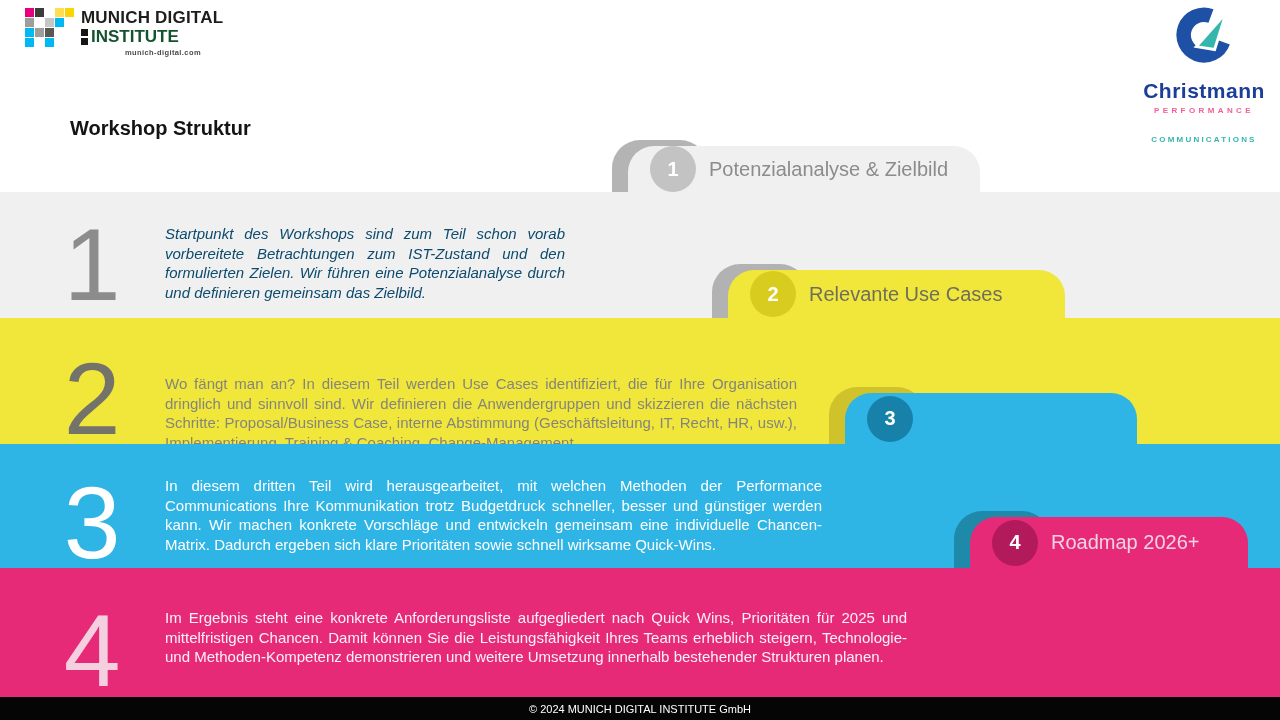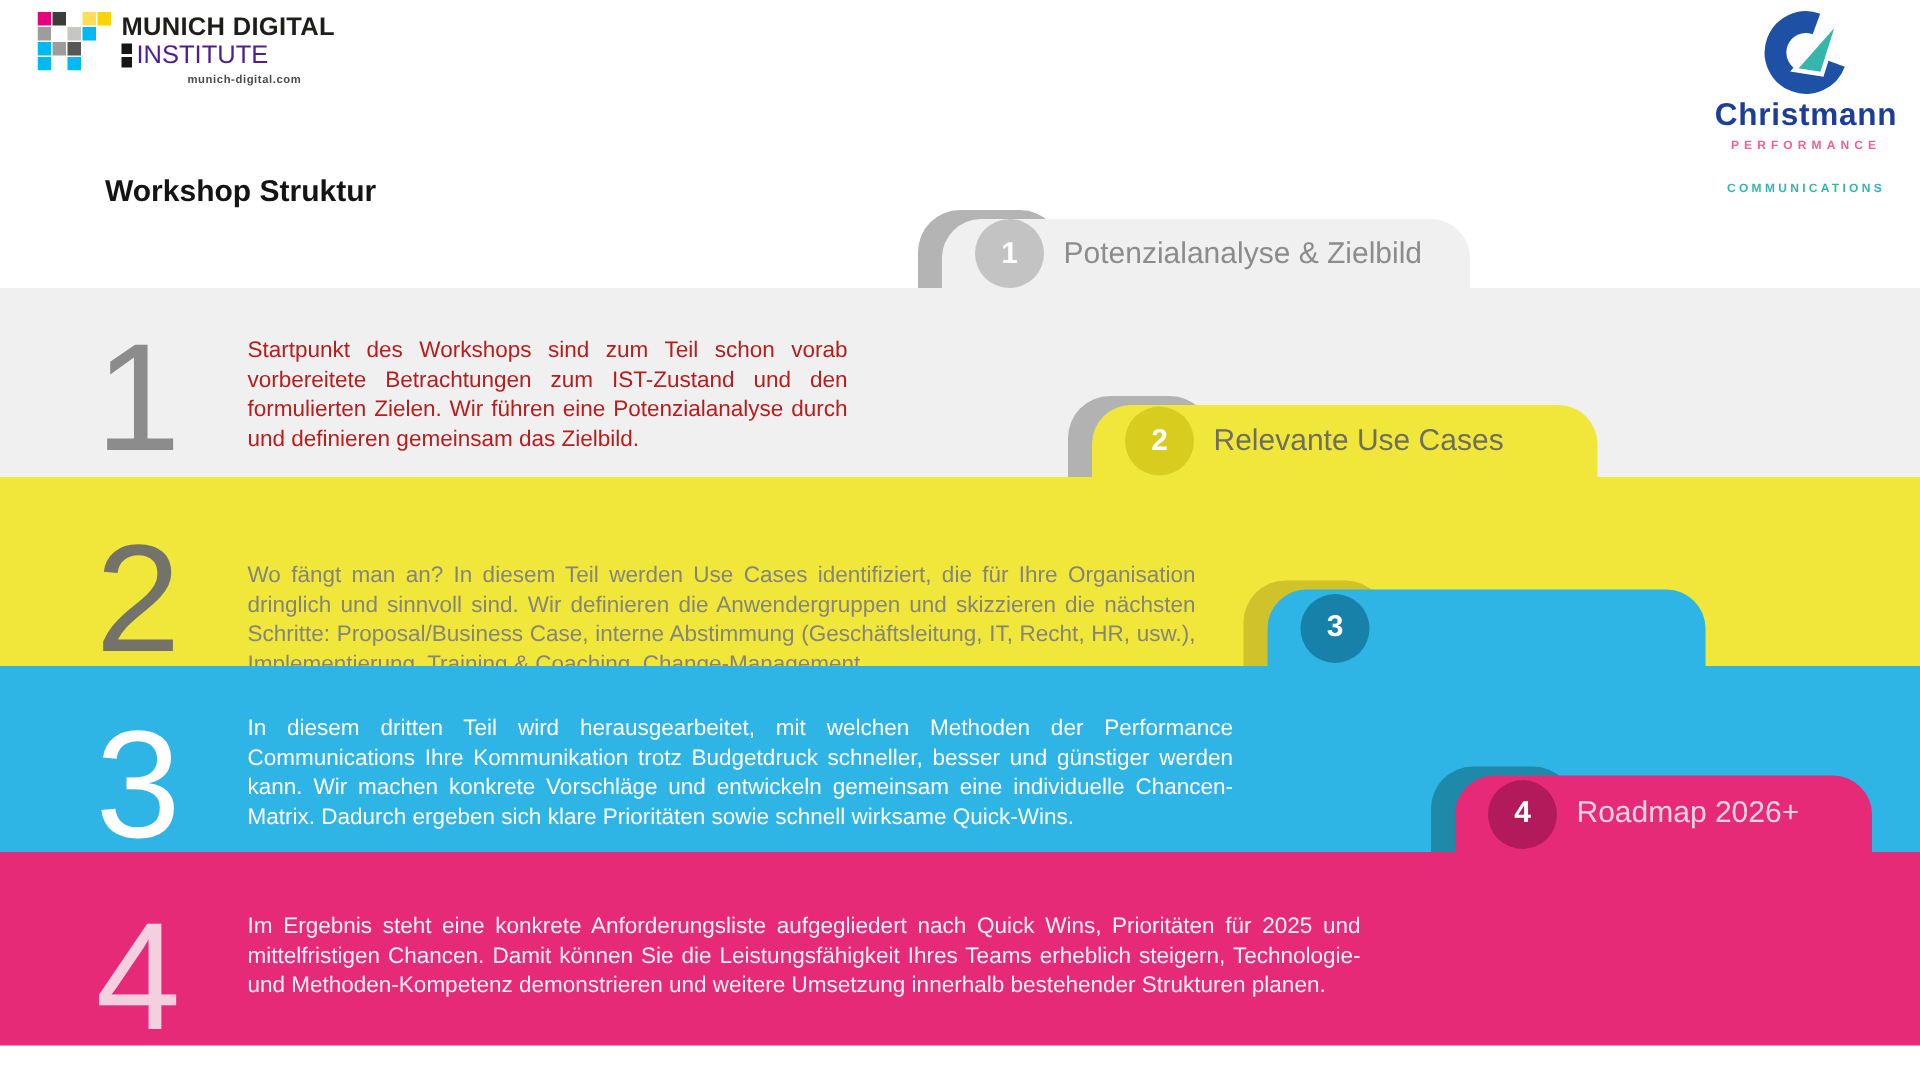--- a/index.html
+++ b/index.html
@@ -6,26 +6,26 @@
   .slide{position:relative;width:1280px;height:720px;overflow:hidden;background:#ffffff;
          font-family:"Liberation Sans", sans-serif;}
 
   
   .mdi-logo{position:absolute;left:25px;top:8px;display:flex;gap:7px;align-items:flex-start;}
   .mdi-text{display:flex;flex-direction:column;}
   .mdi-line1{font-size:17px;font-weight:800;color:#1d1d1b;line-height:19px;letter-spacing:.2px;}
   .mdi-line2{display:flex;align-items:center;gap:3px;line-height:19px;}
   .mdi-sq{display:flex;flex-direction:column;gap:2px;}
   .mdi-sq i{width:7px;height:7px;background:#161615;display:block;}
-  .mdi-line2 span{font-size:17px;font-weight:400;color:#4c1d95;}
+  .mdi-line2 span{font-size:17px;font-weight:700;color:#14532d;}
   .mdi-url{font-size:7.5px;font-weight:bold;color:#4a4a49;letter-spacing:.4px;margin-top:2px;padding-left:44px;}
 
   .chr-logo{position:absolute;left:1130px;top:6px;width:148px;text-align:center;}
   .chr-glyph{display:block;margin:0 auto;}
-  .chr-name{font-size:21px;font-weight:bold;color:#1c3e99;letter-spacing:.5px;line-height:22px;margin-top:2px;}
+  .chr-name{font-size:21px;font-weight:bold;color:#1c3e99;letter-spacing:.5px;line-height:22px;margin-top:16px;}
   .chr-sub1{font-size:8px;font-weight:bold;color:#ef5f9a;letter-spacing:3.4px;margin-top:4px;}
   .chr-sub2{font-size:8px;font-weight:bold;color:#35b6ac;letter-spacing:2.2px;margin-top:20px;}
 
   
   .title{position:absolute;left:70px;top:104px;font-size:20px;font-weight:bold;color:#141414;}
 
   
   .band{position:absolute;left:0;width:1280px;}
   .b1{top:192px;height:126px;background:#f0f0f0;}
   .b2{top:318px;height:126px;background:#f1e73b;}
@@ -34,21 +34,21 @@
 
   .big-num{position:absolute;left:52px;width:80px;text-align:center;
            font-size:102px;line-height:1;font-weight:400;}
   .b1 .big-num{color:#8c8c8c;top:22px;}
   .b2 .big-num{color:#73736a;top:30px;}
   .b3 .big-num{color:#ffffff;top:28px;}
   .b4 .big-num{color:#f4cfe0;top:32px;}
 
   .band-text{position:absolute;left:165px;margin:0;font-size:15px;line-height:1.3;
              text-align:justify;}
-  .b1 .band-text{top:32px;width:400px;color:#b91c1c;}
+  .b1 .band-text{top:32px;width:400px;color:#0c4a6e;font-style:italic;}
   .b2 .band-text{top:56px;width:632px;color:#85857a;}
   .b3 .band-text{top:32px;width:657px;color:#ffffff;}
   .b4 .band-text{top:40px;width:742px;color:#fdf0f6;}
 
   
   .tab{position:absolute;}
   .tab .arc{position:absolute;left:-16px;top:-6px;width:96px;height:calc(100% + 6px);
             border-radius:28px 28px 0 0;}
   .tab .tab-body{position:absolute;inset:0;border-radius:26px 26px 0 0;
                  display:flex;align-items:center;padding-left:22px;gap:13px;box-sizing:border-box;}
@@ -165,14 +165,15 @@
   </div>
 
   <div class="tab t4">
     <div class="arc"></div>
     <div class="tab-body">
       <div class="badge">4</div>
       <div class="tab-label">Roadmap 2026+</div>
     </div>
   </div>
 
+  <div class="footer">© 2024 MUNICH DIGITAL INSTITUTE GmbH</div>
 
 </div>
 
 </body></html>

